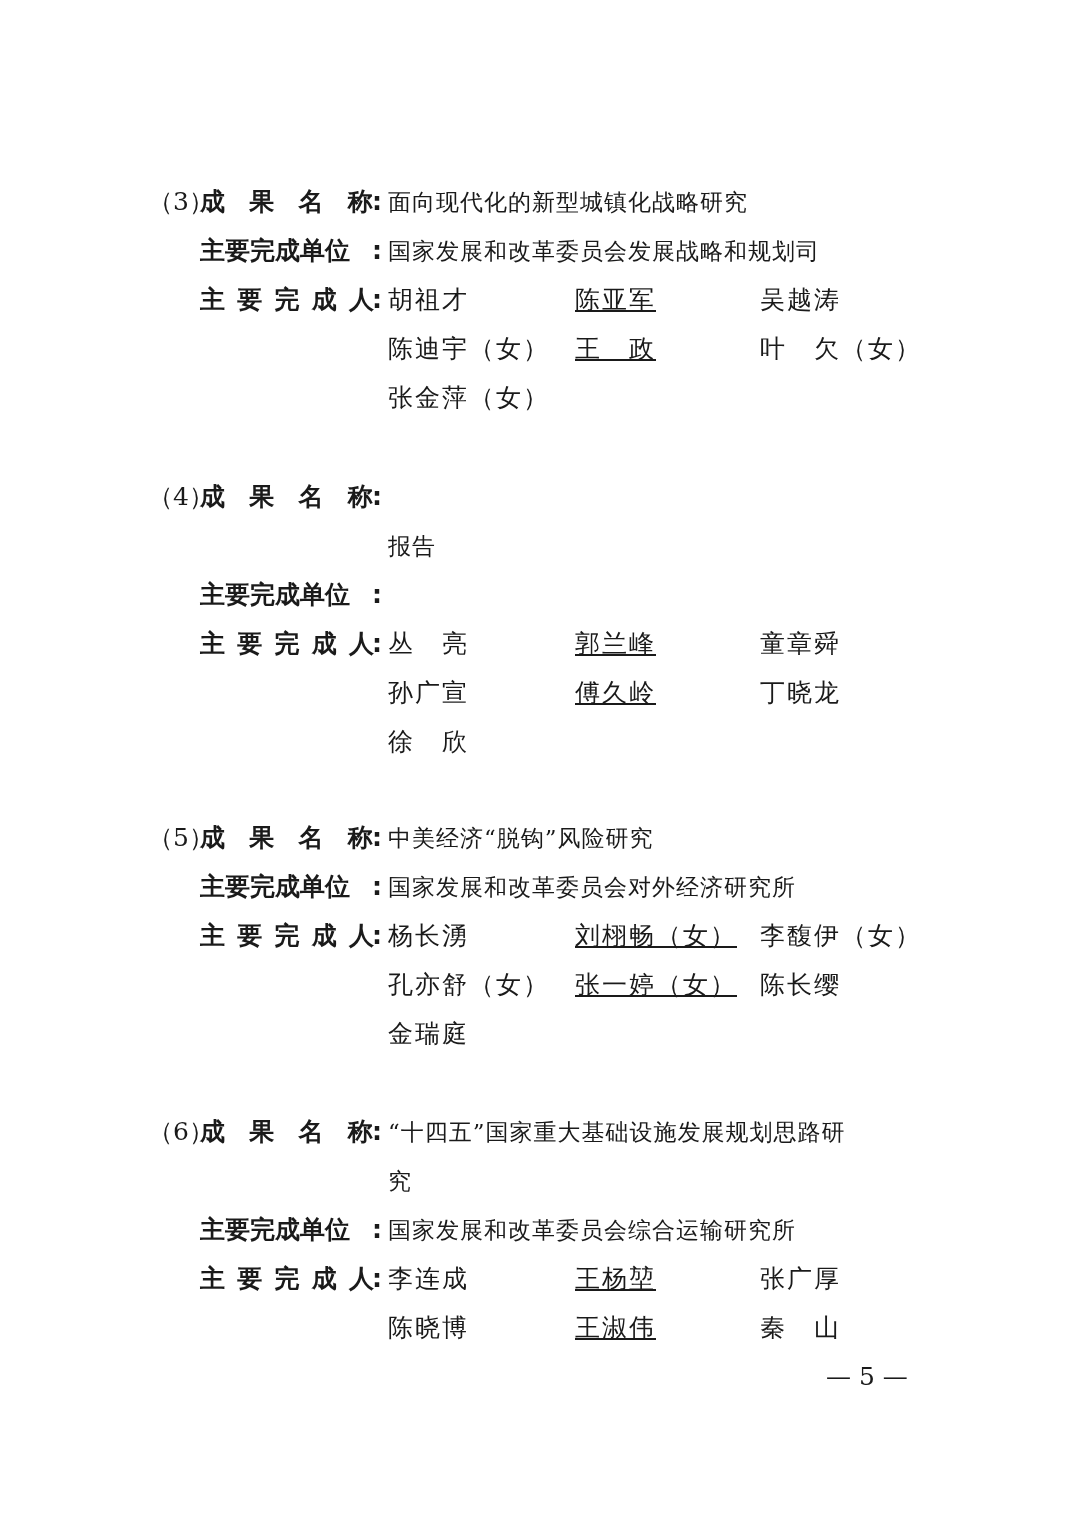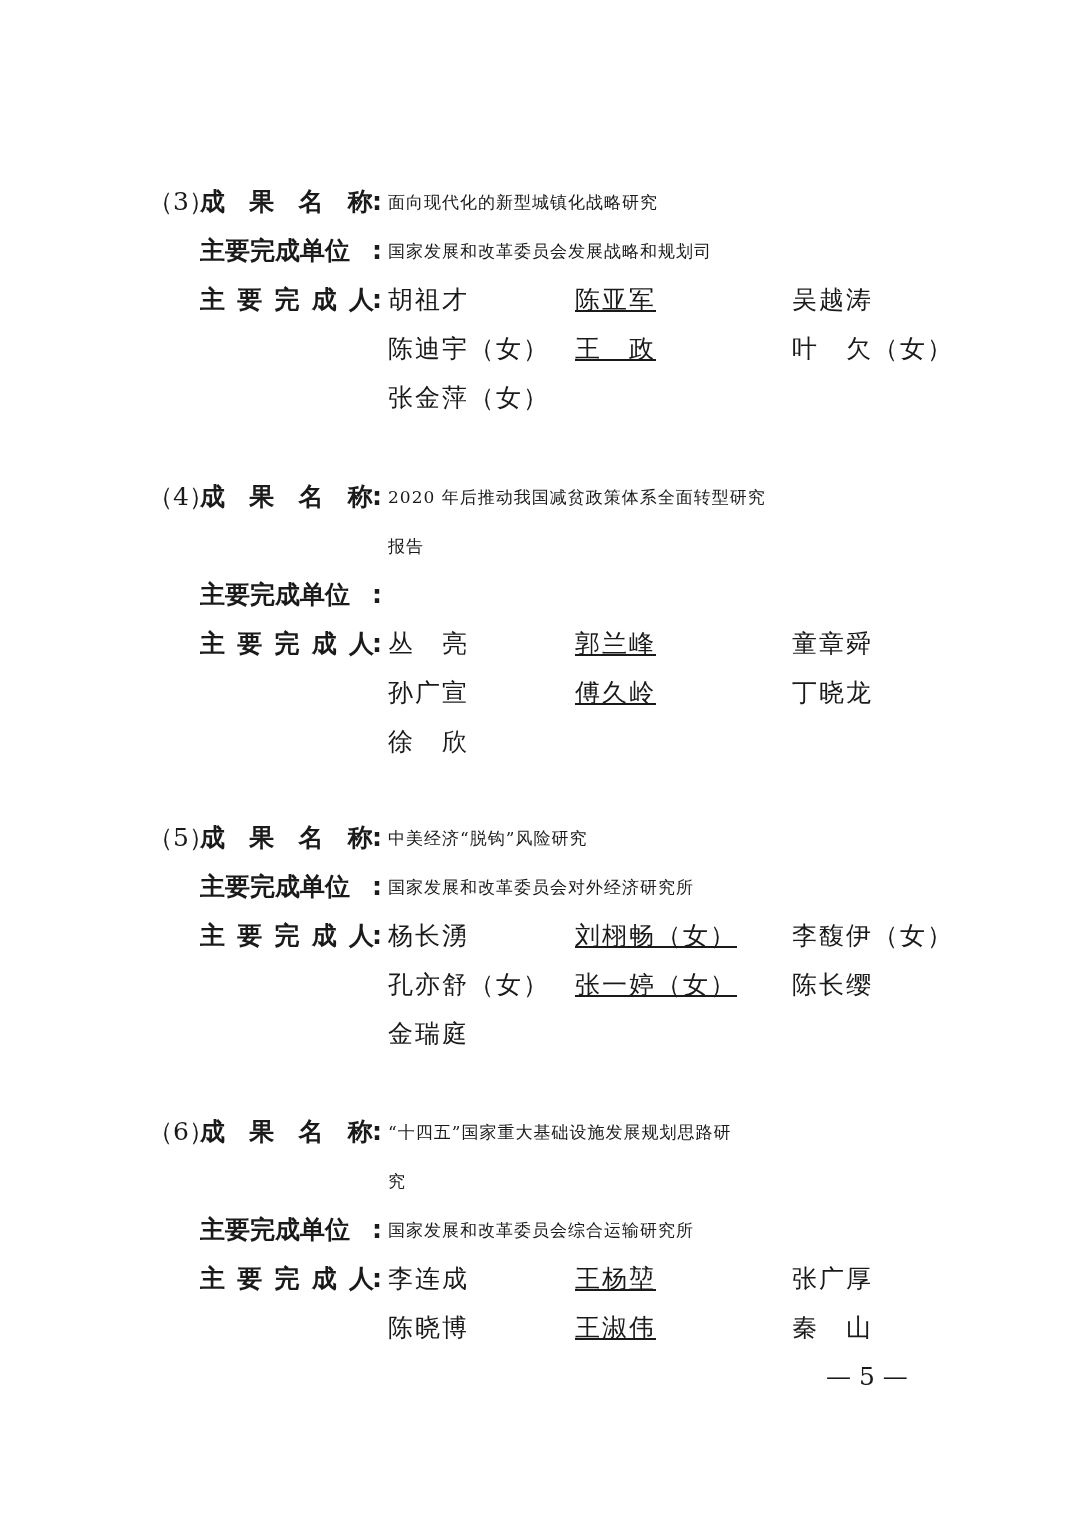--- a/index.html
+++ b/index.html
@@ -8,23 +8,23 @@
   .page { position:absolute; left:0; top:0; width:1080px; height:1527px; }
   .entry { position:absolute; left:0; width:1080px; }
   .row { position:absolute; left:0; height:40px; width:1080px; }
   .num { position:absolute; left:148px; font-size:25px; line-height:40px; font-family:"DejaVu Serif","Liberation Serif",serif; }
   .label { position:absolute; left:200px; font-size:25px; line-height:40px; font-weight:bold;
            font-family:Liberation Serif, serif; white-space:nowrap; }
   .label.spaced { letter-spacing:9px; }
   .label.spaced2 { letter-spacing:3px; }
   .colon { position:absolute; left:372px; font-size:25px; line-height:40px; font-weight:bold;
            font-family:"DejaVu Sans","Liberation Sans",sans-serif; }
-  .value { position:absolute; left:388px; font-size:17px; line-height:40px; letter-spacing:1px; white-space:nowrap; }
+  .value { position:absolute; left:388px; font-size:23px; line-height:40px; letter-spacing:1px; white-space:nowrap; }
   .name { position:absolute; font-size:25px; line-height:40px; letter-spacing:2px; white-space:pre; }
-  .c1 { left:388px; } .c2 { left:575px;text-decoration:underline; } .c3 { left:792px; }
+  .c1 { left:388px; } .c2 { left:575px;text-decoration:underline; } .c3 { left:760px; }
   .pageno { position:absolute; left:826px; top:1357px; font-size:25px; line-height:40px; }
 </style>
 </head>
 <body>
 
 <div class="page">
 
   <div class="entry" style="top:182px;">
     <div class="row" style="top:0;">
       <span class="num">（3）</span>
@@ -52,21 +52,20 @@
     <div class="row" style="top:196px;padding-left:38px;">
       <span class="name c1">张金萍（女）</span>
     </div>
   </div>
 
   <div class="entry" style="top:477px;">
     <div class="row" style="top:0;">
       <span class="num">（4）</span>
       <span class="label spaced">成 果 名 称</span>
       <span class="colon">:</span>
-      <span class="value">2020 年后推动我国减贫政策体系全面转型研究</span>
     </div>
     <div class="row" style="top:49px;">
       <span class="value">报告</span>
     </div>
     <div class="row" style="top:98px;">
       <span class="label">主要完成单位</span>
       <span class="colon">:</span>
     </div>
     <div class="row" style="top:147px;">
       <span class="label spaced2">主 要 完 成 人</span>

